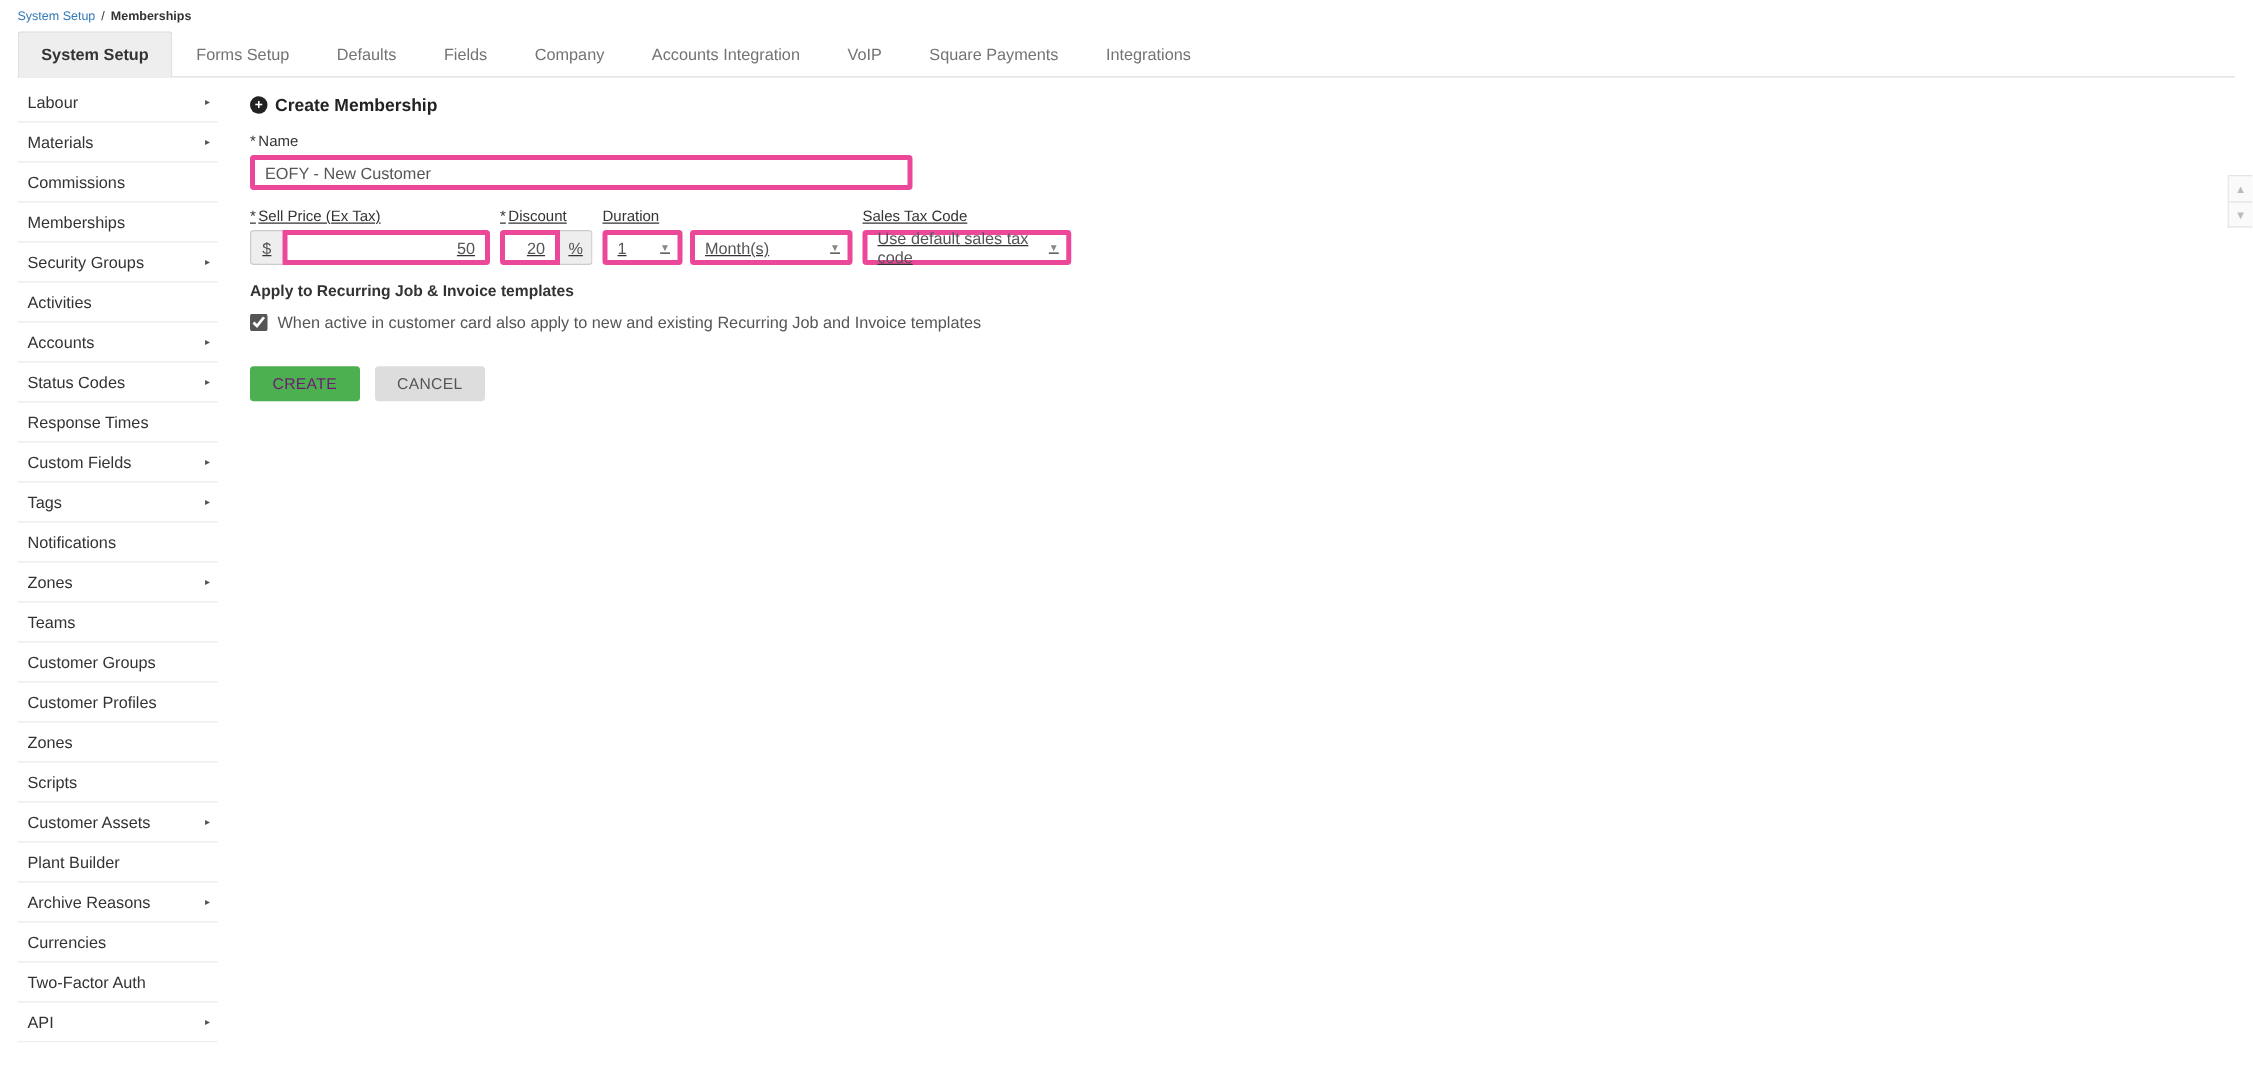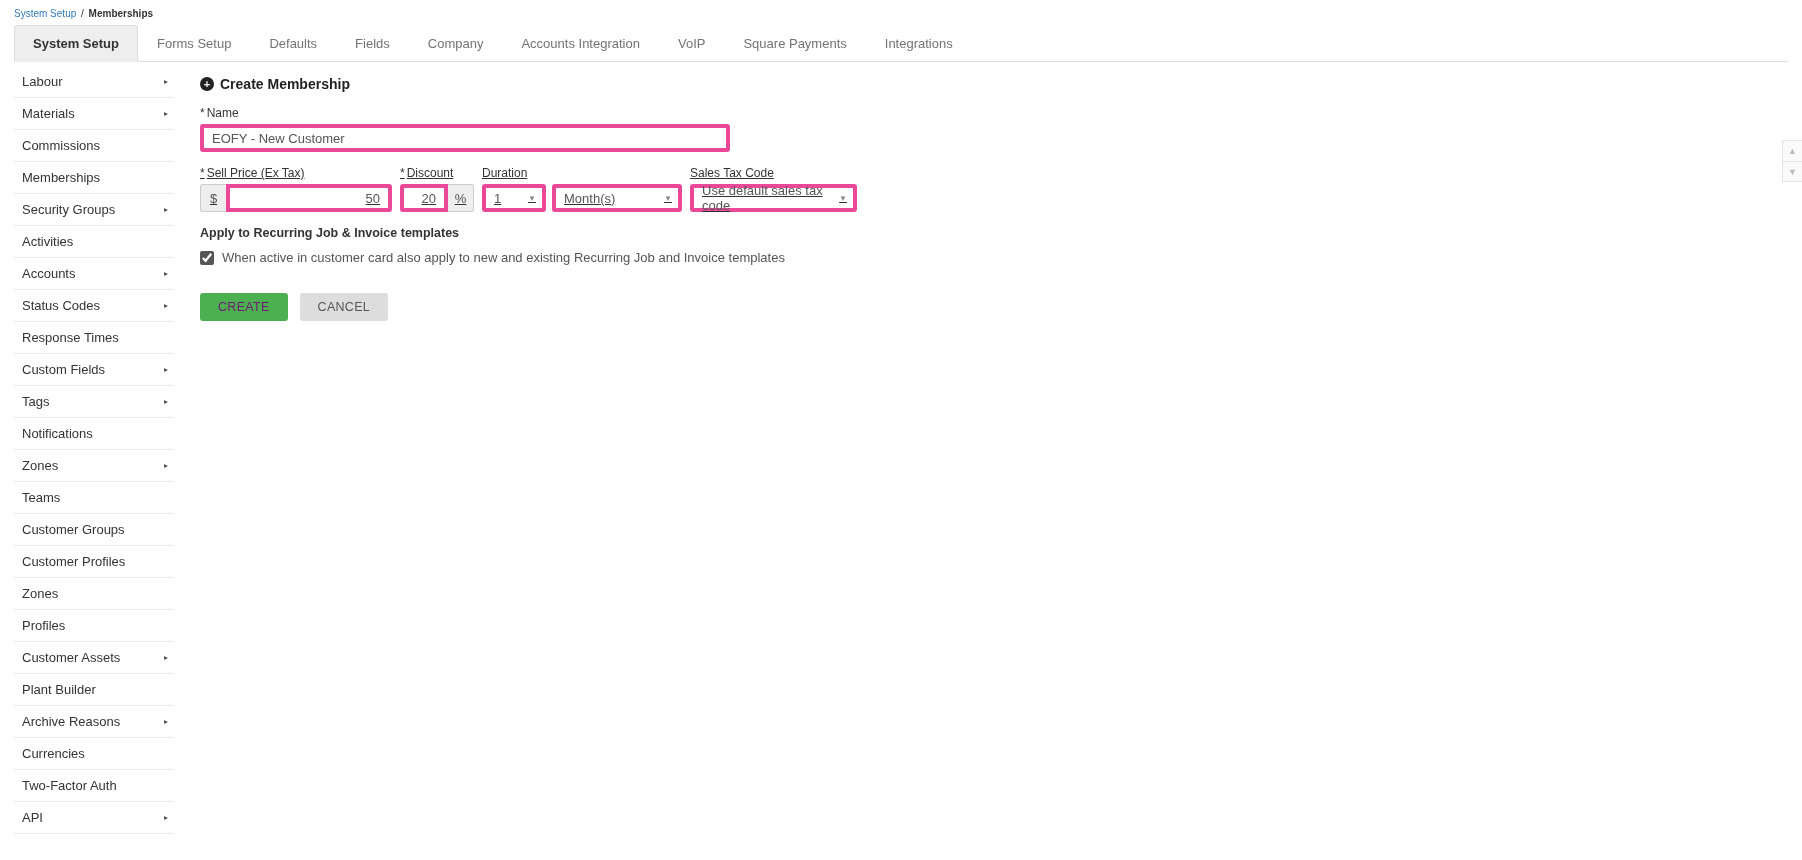--- a/index.html
+++ b/index.html
@@ -140,21 +140,21 @@
       <div class="side-item">
         <span>Customer Groups</span>
       </div>
       <div class="side-item">
         <span>Customer Profiles</span>
       </div>
       <div class="side-item">
         <span>Zones</span>
       </div>
       <div class="side-item">
-        <span>Profiles</span>
+        <span>Scripts</span>
       </div>
       <div class="side-item">
         <span>Customer Assets</span>
         <span class="arrow">▸</span>
       </div>
       <div class="side-item">
         <span>Plant Builder</span>
       </div>
       <div class="side-item">
         <span>Archive Reasons</span>

